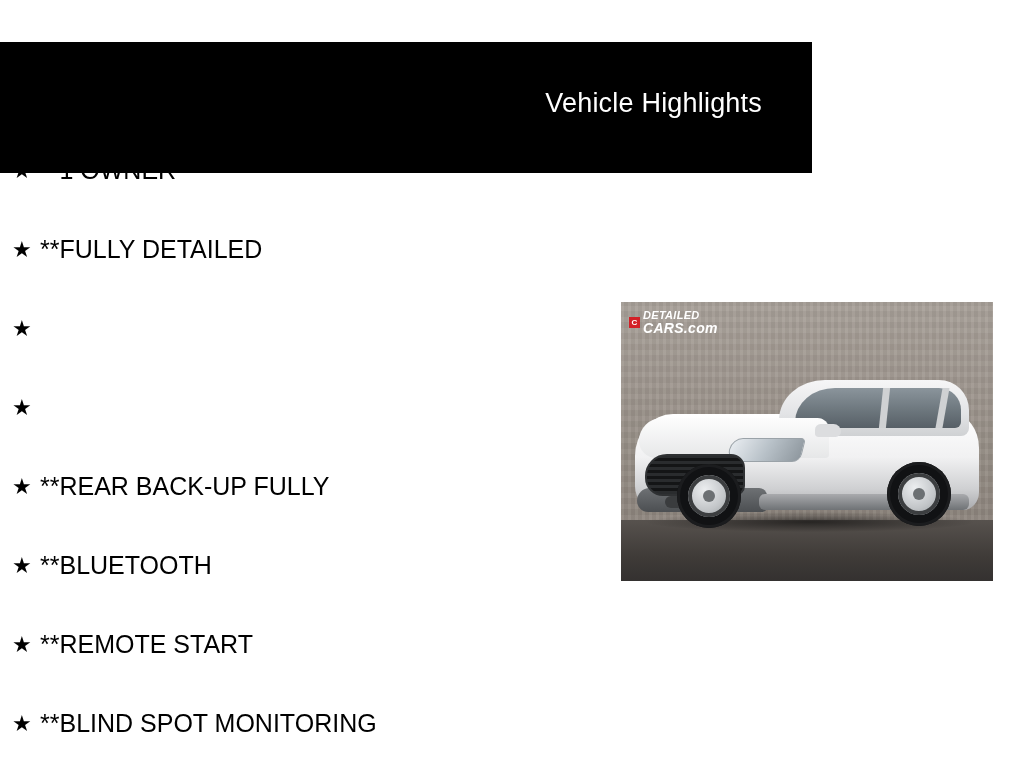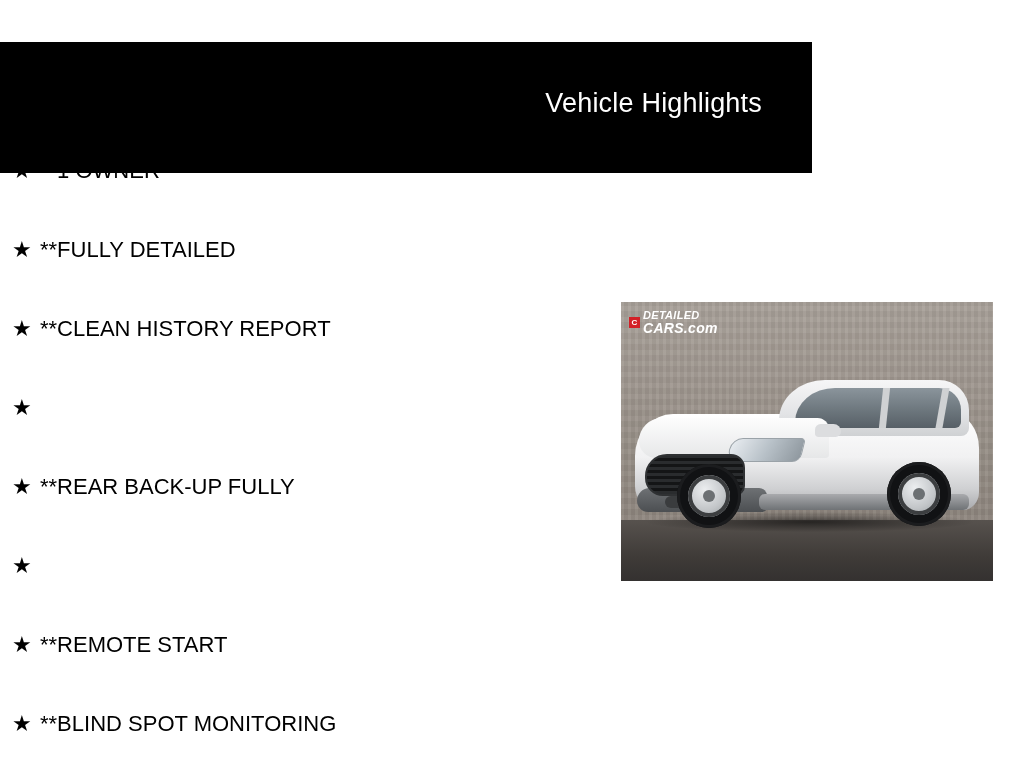--- a/index.html
+++ b/index.html
@@ -53,21 +53,21 @@
   }
   .star-icon {
     width: 28px;
     flex: 0 0 28px;
     font-size: 22px;
     line-height: 1;
     color: #000000;
     text-align: left;
   }
   .highlight-text {
-    font-size: 22px;
+    font-size: 25px;
     color: #000000;
     line-height: 1;
     white-space: nowrap;
   }
 
   
   .vehicle-photo {
     position: absolute;
     left: 621px;
     top: 302px;
@@ -301,34 +301,34 @@
     <span class="highlight-text">**1 OWNER</span>
   </div>
 
   <div class="highlight-row">
     <span class="star-icon">★</span>
     <span class="highlight-text">**FULLY DETAILED</span>
   </div>
 
   <div class="highlight-row">
     <span class="star-icon">★</span>
-    <span class="highlight-text">**CLEAN HISTORY REPORT</span>
   </div>
 
   <div class="highlight-row">
     <span class="star-icon">★</span>
   </div>
 
   <div class="highlight-row">
     <span class="star-icon">★</span>
     <span class="highlight-text">**REAR BACK-UP FULLY</span>
   </div>
 
   <div class="highlight-row">
     <span class="star-icon">★</span>
+    <span class="highlight-text">**BLUETOOTH</span>
   </div>
 
   <div class="highlight-row">
     <span class="star-icon">★</span>
     <span class="highlight-text">**REMOTE START</span>
   </div>
 
   <div class="highlight-row">
     <span class="star-icon">★</span>
     <span class="highlight-text">**BLIND SPOT MONITORING</span>

